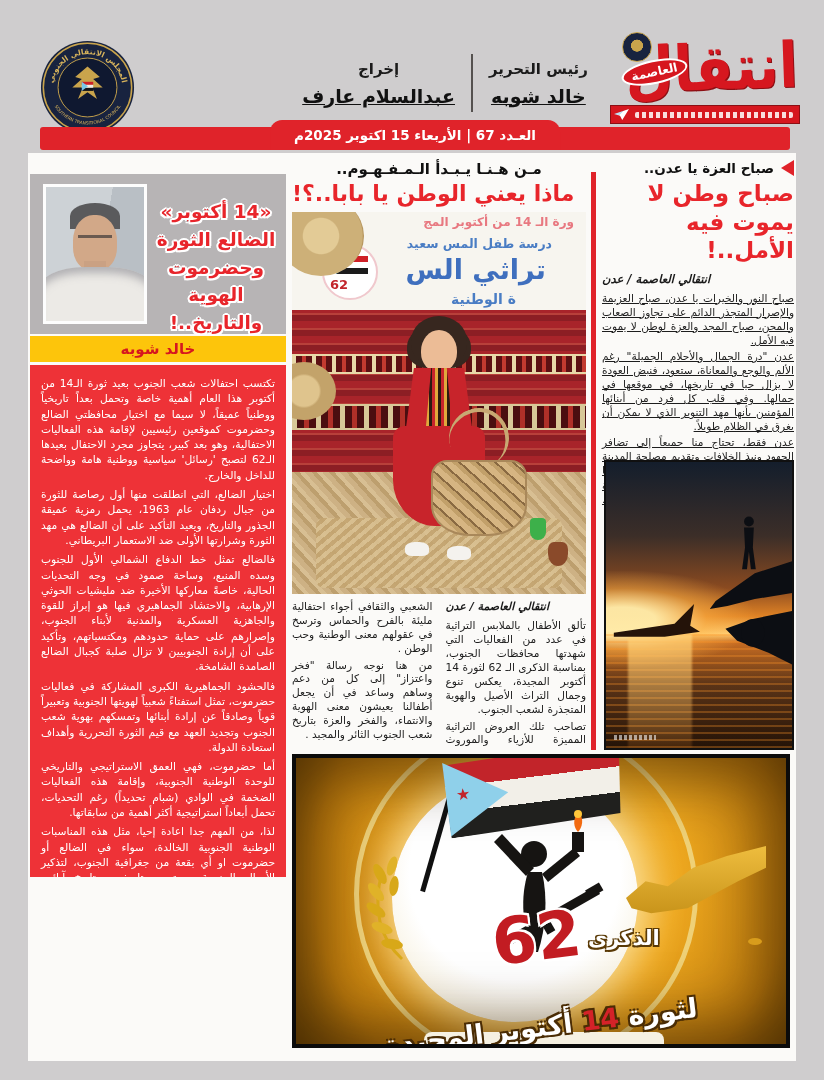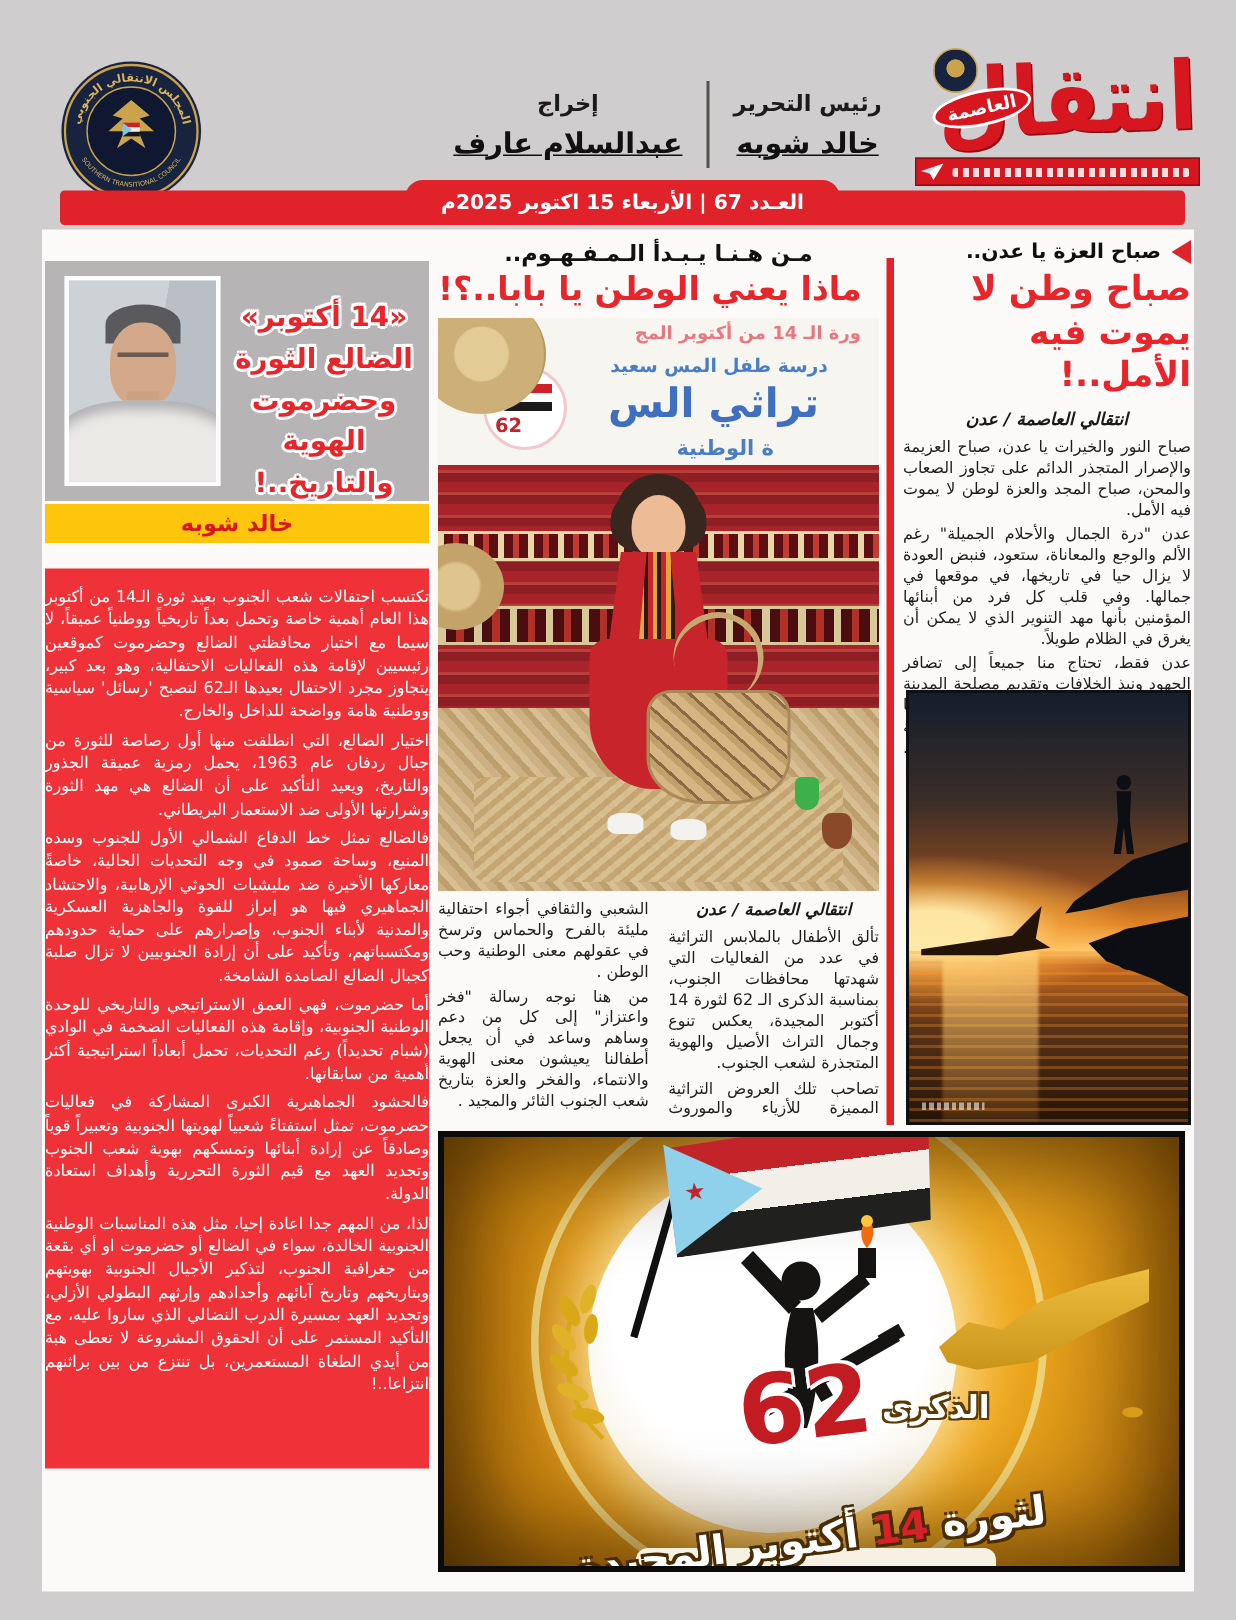--- a/index.html
+++ b/index.html
@@ -68,22 +68,22 @@
   .tri-left {
     width:0; height:0; flex:0 0 auto;
     border-top:8px solid transparent; border-bottom:8px solid transparent;
     border-right:13px solid #e0232a;
   }
   .kicker-text { font-size:13.5px; font-weight:700; color:#101010; white-space:nowrap; }
   .morning-headline {
     margin-top:3px; color:#e8252b; font-size:23px; font-weight:900;
     line-height:1.24; text-align:right;
   }
-  .byline { margin-top:7px; font-size:11.5px; font-weight:700; font-style:italic; color:#1a1a1a; text-align:center; }
-  .morning-body { margin-top:5px; font-size:10.6px; line-height:1.33; text-align:justify; color:#1d1d1d; }
+  .byline { margin-top:7px; font-size:11.5px; font-weight:700; font-style:italic; color:#1a1a1a; text-align:left; }
+  .morning-body { margin-top:5px; font-size:10.6px; line-height:1.33; text-align:justify; color:#1d1d1d;text-decoration:underline; }
   .morning-body p { margin-bottom:2px; }
   .red-divider { left:591px; top:172px; width:5px; height:578px; background:#e0232a; }
 
   
   .sunset { left:604px; top:460px; width:190px; height:290px; border:2px solid #101010; overflow:hidden;
     background:linear-gradient(#141e2c 0%, #3c2e28 26%, #8a4a20 44%, #e08325 54%, #ffd27b 60%,
                #c96d22 63%, #5a3317 78%, #241307 100%);
   }
   .ss-glow { position:absolute; left:-30%; top:38%; width:110%; height:34%;
     background:radial-gradient(ellipse at 35% 50%, rgba(255,236,170,.95) 0 18%, rgba(255,180,70,.5) 45%, rgba(255,170,60,0) 72%); }
@@ -209,22 +209,22 @@
     background:#d2a888; border-radius:46% 46% 42% 42%; }
   .opp-hair { position:absolute; left:50%; top:16px; width:50px; height:26px; margin-left:-25px;
     background:#5a5a5c; border-radius:50% 50% 0 0; }
   .opp-brow { position:absolute; left:50%; top:48px; width:34px; height:3px; margin-left:-17px; background:#6a5a50; }
   .op-headline { position:absolute; right:4px; top:24px; width:132px; text-align:center;
     color:#e8252b; font-size:18.5px; font-weight:900; line-height:1.5;
     text-shadow:-1.5px -1.5px 0 #fff, 1.5px -1.5px 0 #fff, -1.5px 1.5px 0 #fff, 1.5px 1.5px 0 #fff,
                 0 -2px 0 #fff, 0 2px 0 #fff, -2px 0 0 #fff, 2px 0 0 #fff; }
   .op-author { margin-top:2px; background:#fdc50b; height:26px; display:flex; align-items:center; justify-content:center;
     color:#d6171f; font-weight:800; font-size:15px; }
-  .op-body { margin-top:17px; background:#ee3237; padding:11px 0; color:#fff;
-    font-size:10.7px; line-height:1.43; text-align:justify; height:600px; overflow:hidden; }
+  .op-body { margin-top:3px; background:#ee3237; padding:11px 11px; color:#fff;
+    font-size:10.7px; line-height:1.43; text-align:justify; height:512px; overflow:hidden; }
   .op-body p { margin-bottom:4px; }
 </style>
 </head>
 <body>
 
 <div class="abs sheet"></div>
 
 <svg class="abs council-emblem" viewBox="0 0 100 100">
   <circle cx="50" cy="50" r="49" fill="#18233f"></circle>
   <circle cx="50" cy="50" r="46.5" fill="none" stroke="#c9a44c" stroke-width="1.6"></circle>
@@ -401,17 +401,17 @@
       <div class="opp-neck"></div>
       <div class="opp-shirt"></div>
     </div>
     <div class="op-headline">«14 أكتوبر» الضالع الثورة وحضرموت الهوية والتاريخ..!</div>
   </div>
   <div class="op-author">خالد شوبه</div>
   <div class="op-body">
     <p>تكتسب احتفالات شعب الجنوب بعيد ثورة الـ14 من أكتوبر هذا العام أهمية خاصة وتحمل بعداً تاريخياً ووطنياً عميقاً، لا سيما مع اختيار محافظتي الضالع وحضرموت كموقعين رئيسيين لإقامة هذه الفعاليات الاحتفالية، وهو بعد كبير، يتجاوز مجرد الاحتفال بعيدها الـ62 لتصبح 'رسائل' سياسية ووطنية هامة وواضحة للداخل والخارج.</p>
     <p>اختيار الضالع، التي انطلقت منها أول رصاصة للثورة من جبال ردفان عام 1963، يحمل رمزية عميقة الجذور والتاريخ، ويعيد التأكيد على أن الضالع هي مهد الثورة وشرارتها الأولى ضد الاستعمار البريطاني.</p>
     <p>فالضالع تمثل خط الدفاع الشمالي الأول للجنوب وسده المنيع، وساحة صمود في وجه التحديات الحالية، خاصةً معاركها الأخيرة ضد مليشيات الحوثي الإرهابية، والاحتشاد الجماهيري فيها هو إبراز للقوة والجاهزية العسكرية والمدنية لأبناء الجنوب، وإصرارهم على حماية حدودهم ومكتسباتهم، وتأكيد على أن إرادة الجنوبيين لا تزال صلبة كجبال الضالع الصامدة الشامخة.</p>
+    <p>فالحشود الجماهيرية الكبرى المشاركة في فعاليات حضرموت، تمثل استفتاءً شعبياً لهويتها الجنوبية وتعبيراً قوياً وصادقاً عن إرادة أبنائها وتمسكهم بهوية شعب الجنوب وتجديد العهد مع قيم الثورة التحررية وأهداف استعادة الدولة.</p>
     <p>أما حضرموت، فهي العمق الاستراتيجي والتاريخي للوحدة الوطنية الجنوبية، وإقامة هذه الفعاليات الضخمة في الوادي (شبام تحديداً) رغم التحديات، تحمل أبعاداً استراتيجية أكثر أهمية من سابقاتها.</p>
-    <p>فالحشود الجماهيرية الكبرى المشاركة في فعاليات حضرموت، تمثل استفتاءً شعبياً لهويتها الجنوبية وتعبيراً قوياً وصادقاً عن إرادة أبنائها وتمسكهم بهوية شعب الجنوب وتجديد العهد مع قيم الثورة التحررية وأهداف استعادة الدولة.</p>
     <p>لذا، من المهم جدا اعادة إحيا، مثل هذه المناسبات الوطنية الجنوبية الخالدة، سواء في الضالع أو حضرموت او أي بقعة من جغرافية الجنوب، لتذكير الأجيال الجنوبية بهويتهم وبتاريخهم وتاريخ آبائهم وأجدادهم وإرثهم البطولي الأزلي، وتجديد العهد بمسيرة الدرب النضالي الذي ساروا عليه، مع التأكيد المستمر على أن الحقوق المشروعة لا تعطى هبة من أيدي الطغاة المستعمرين، بل تنتزع من بين براثنهم انتزاعا..!</p>
   </div>
 </div>
 
 </body></html>

